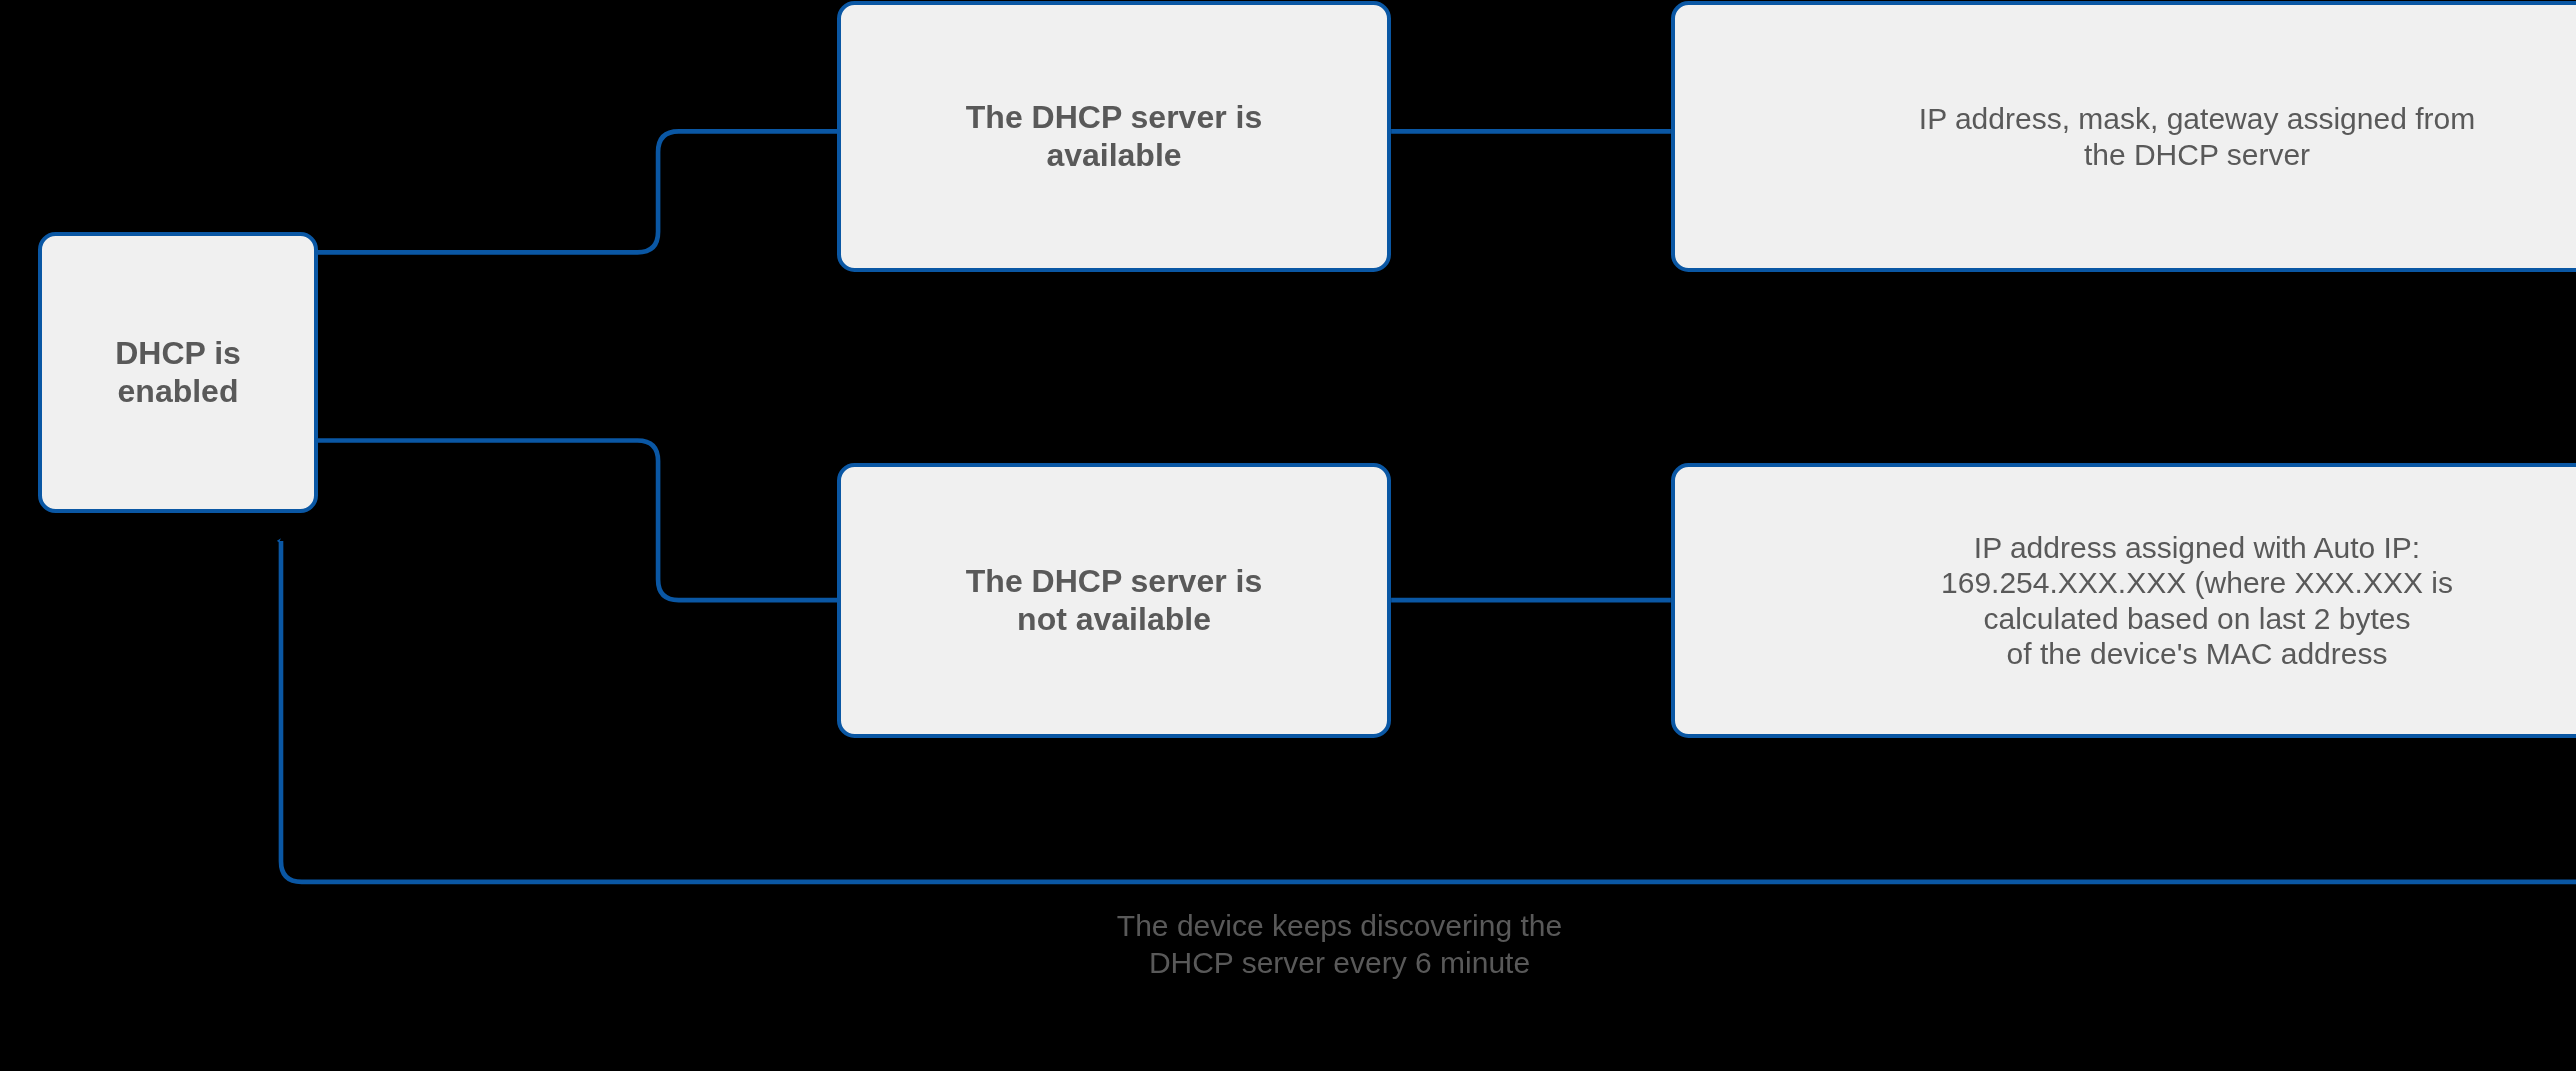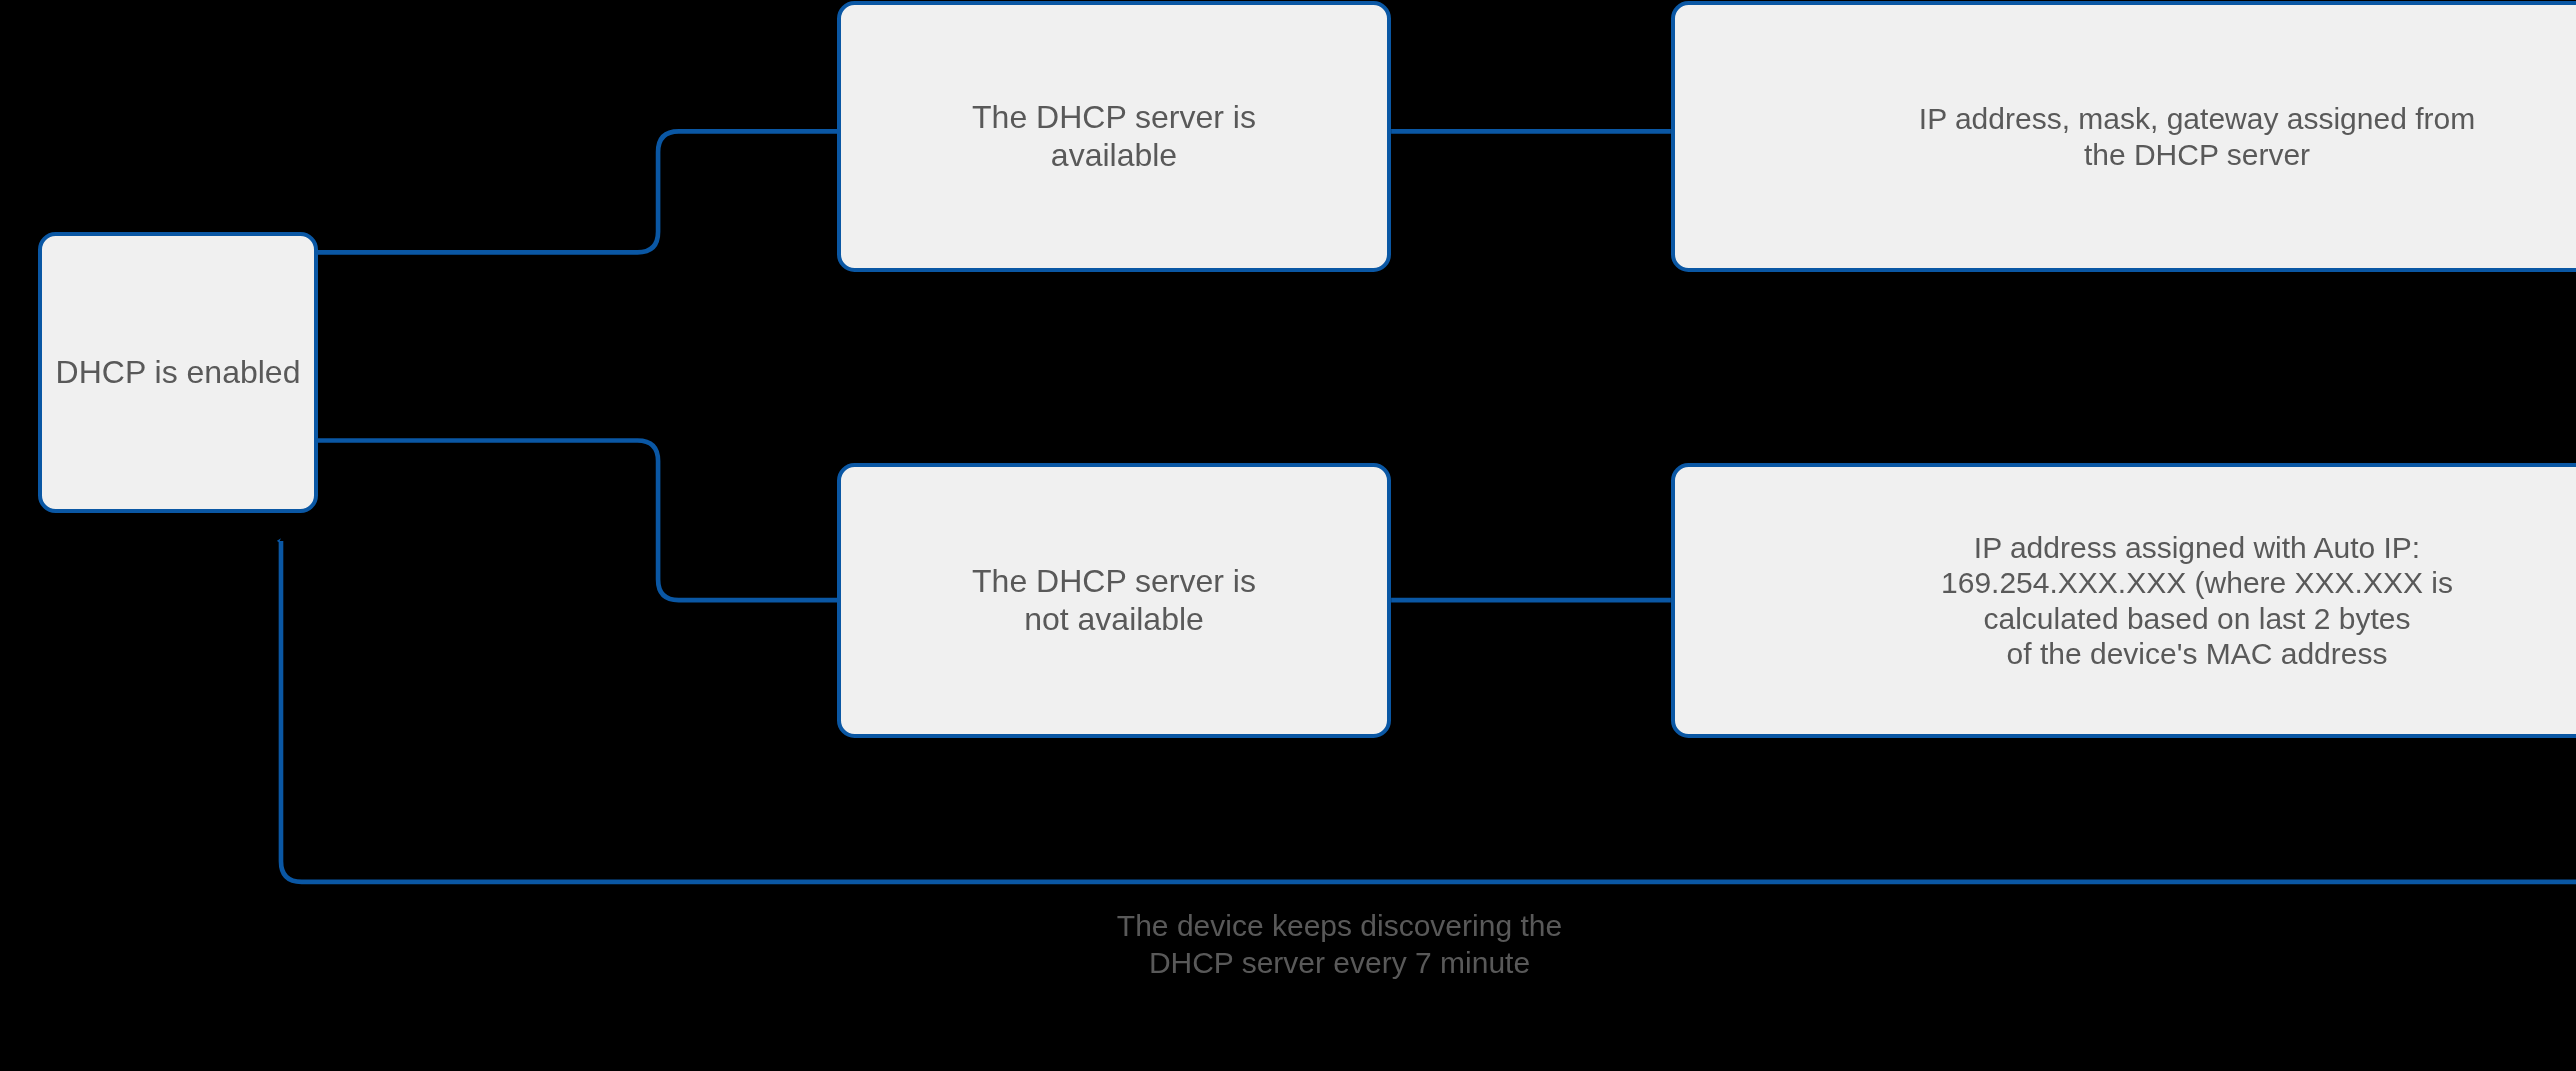--- a/index.html
+++ b/index.html
@@ -40,21 +40,21 @@
     z-index: 2;
   }
   .node .label {
     display: block;
     width: 100%;
     padding: 0 13.4px;
     box-sizing: border-box;
     white-space: pre-line;
   }
   .node.bold .label {
-    font-weight: normal;
+    font-weight: bold;
   }
   #node-dhcp-enabled {
     left: 1px;
     top: 232px;
     width: 280px;
     height: 281px;
     font-size: 32px;
     margin-left: 37px;
   }
   #node-server-available {
@@ -141,16 +141,16 @@
   </div>
 
   <div class="node" id="node-autoip-assigned">
     <span class="label">IP address assigned with Auto IP:
 169.254.XXX.XXX (where XXX.XXX is
 calculated based on last 2 bytes
 of the device's MAC address</span>
   </div>
 
   <div id="caption">The device keeps discovering the
-DHCP server every 7 minute</div>
+DHCP server every 6 minute</div>
 
 </div>
 
 
 </body></html>

